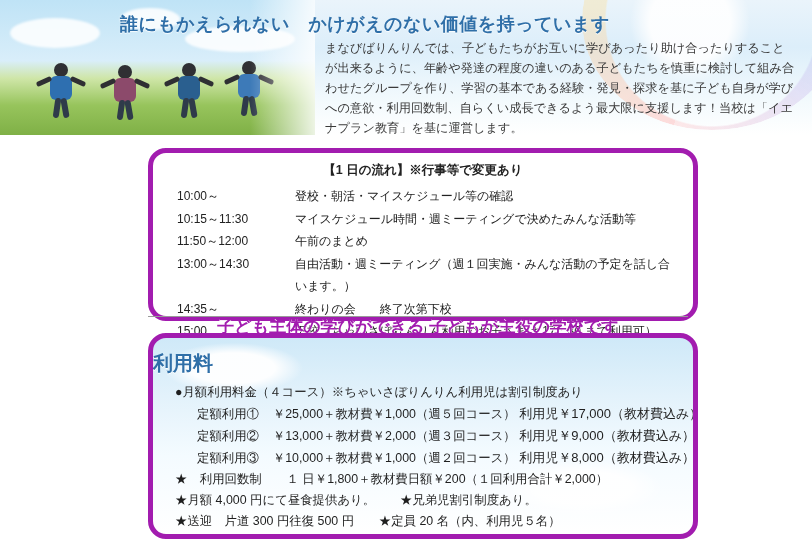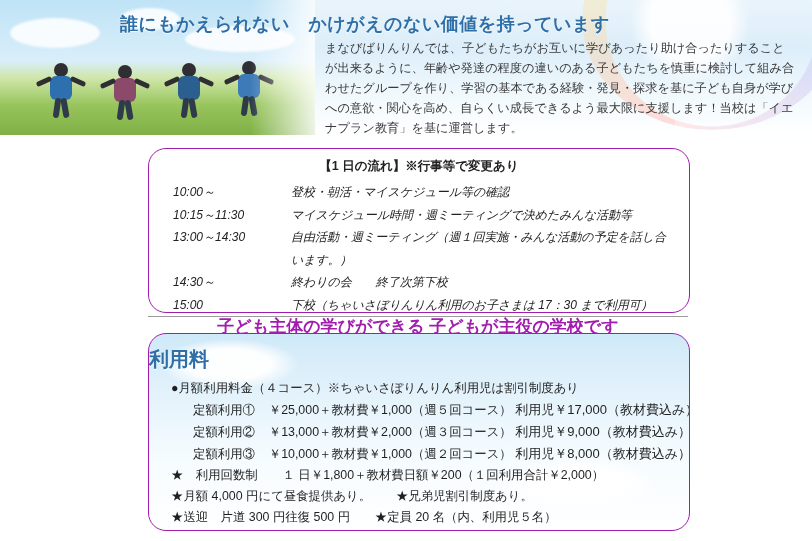--- a/index.html
+++ b/index.html
@@ -62,36 +62,36 @@
     font-size:18px;color:#2f6fa8;font-weight:bold;letter-spacing:.5px;
     text-shadow:0 1px 1px rgba(255,255,255,.9);
   }
   .hero-body{
     position:absolute;left:325px;top:38px;width:470px;
     font-size:12.2px;line-height:20px;color:#3a3a3a;
   }
 
   
   .panel{
-    position:absolute;border:1px solid #a21caf;border-radius:18px;background:#ffffff;
+    position:absolute;border:5px solid #a21caf;border-radius:18px;background:#ffffff;
   }
   .panel-flow{left:148px;top:148px;width:540px;height:163px;}
   .panel-fee{left:148px;top:333px;width:540px;height:196px;
     background:
       radial-gradient(ellipse at 80px 30px, rgba(255,255,255,.95) 0 42px, rgba(255,255,255,0) 70px),
       radial-gradient(ellipse at 430px 150px, rgba(255,255,255,.9) 0 48px, rgba(255,255,255,0) 80px),
       linear-gradient(to bottom,#cfe9f8 0%,#e3f2fb 30%,#f4fbff 60%,#ffffff 100%);
     overflow:hidden;
   }
 
   .flow-title{
     position:absolute;left:0;top:9px;width:540px;text-align:center;
     font-size:12.5px;font-weight:bold;color:#222;
   }
-  .flow-list{position:absolute;left:24px;top:32px;width:500px;font-style:italic;}
+  .flow-list{position:absolute;left:24px;top:32px;width:500px;}
   .flow-row{display:flex;font-size:12px;color:#222;line-height:22.5px;}
   .flow-time{width:118px;flex:0 0 118px;}
   .flow-desc{flex:1;}
 
   
   .mid-line{
     position:absolute;left:148px;top:316px;width:540px;height:14px;
     border-top:1px solid #9a9a9a;
   }
   .mid-head{
@@ -153,41 +153,45 @@
           <div class="body"></div>
         <div class="arm a1"></div>
           <div class="arm a2"></div>
         <div class="leg l1"></div>
           <div class="leg l2"></div>
       </div>
       <div class="hero-fade"></div>
     </div>
 
     <div class="hero-title">誰にもかえられない　かけがえのない価値を持っています</div>
-    <div class="hero-body">まなびばりんりんでは、子どもたちがお互いに学びあったり助け合ったりすることが出来るように、年齢や発達の程度の違いのある子どもたちを慎重に検討して組み合わせたグループを作り、学習の基本である経験・発見・探求を基に子ども自身が学びへの意欲・関心を高め、自らくい成長できるよう最大限に支援します！当校は「イエナプラン教育」を基に運営します。</div>
+    <div class="hero-body">まなびばりんりんでは、子どもたちがお互いに学びあったり助け合ったりすることが出来るように、年齢や発達の程度の違いのある子どもたちを慎重に検討して組み合わせたグループを作り、学習の基本である経験・発見・探求を基に子ども自身が学びへの意欲・利用回数制、自らくい成長できるよう最大限に支援します！当校は「イエナプラン教育」を基に運営します。</div>
   </div>
 
   <div class="panel panel-flow">
     <div class="flow-title">【1 日の流れ】※行事等で変更あり</div>
     <div class="flow-list">
 
       <div class="flow-row">
         <div class="flow-time">10:00～</div>
         <div class="flow-desc">登校・朝活・マイスケジュール等の確認</div>
       </div>
       <div class="flow-row">
         <div class="flow-time">10:15～11:30</div>
         <div class="flow-desc">マイスケジュール時間・週ミーティングで決めたみんな活動等</div>
       </div>
       <div class="flow-row">
+        <div class="flow-time">11:50～12:00</div>
+        <div class="flow-desc">午前のまとめ</div>
+      </div>
+      <div class="flow-row">
         <div class="flow-time">13:00～14:30</div>
         <div class="flow-desc">自由活動・週ミーティング（週１回実施・みんな活動の予定を話し合います。）</div>
       </div>
       <div class="flow-row">
-        <div class="flow-time">14:30～</div>
+        <div class="flow-time">14:35～</div>
         <div class="flow-desc">終わりの会　　終了次第下校</div>
       </div>
       <div class="flow-row">
         <div class="flow-time">15:00</div>
         <div class="flow-desc">下校（ちゃいさぼりんりん利用のお子さまは 17：30 まで利用可）</div>
       </div>
 
     </div>
   </div>
 

